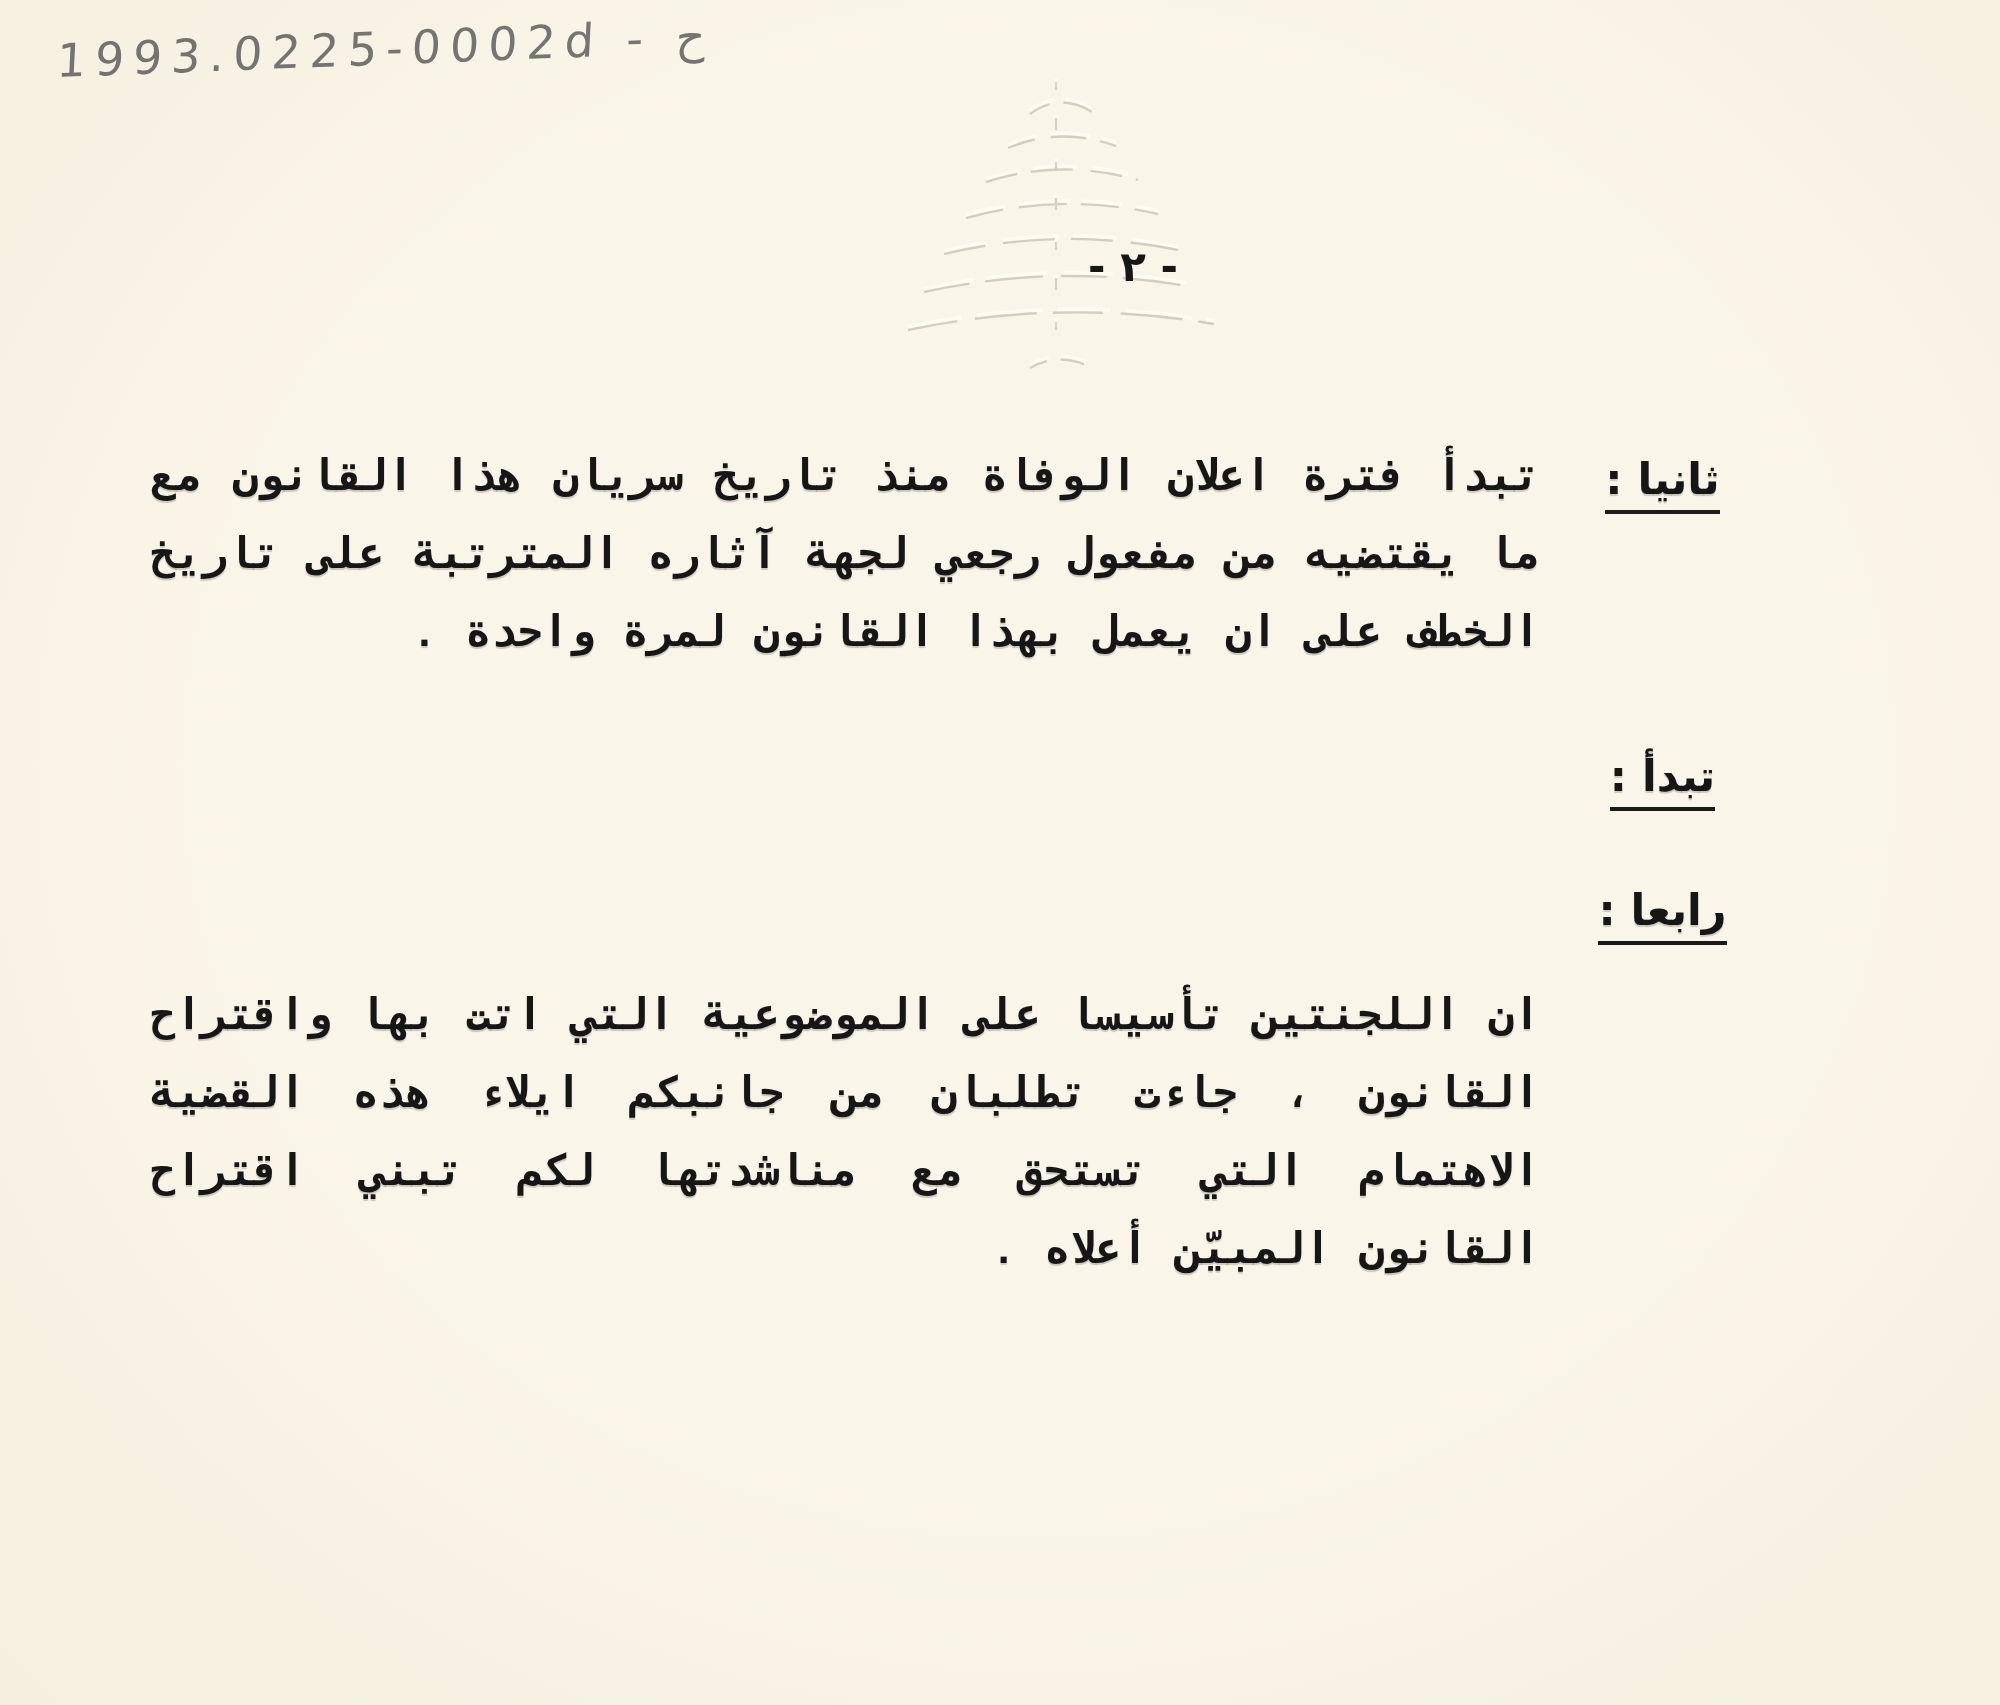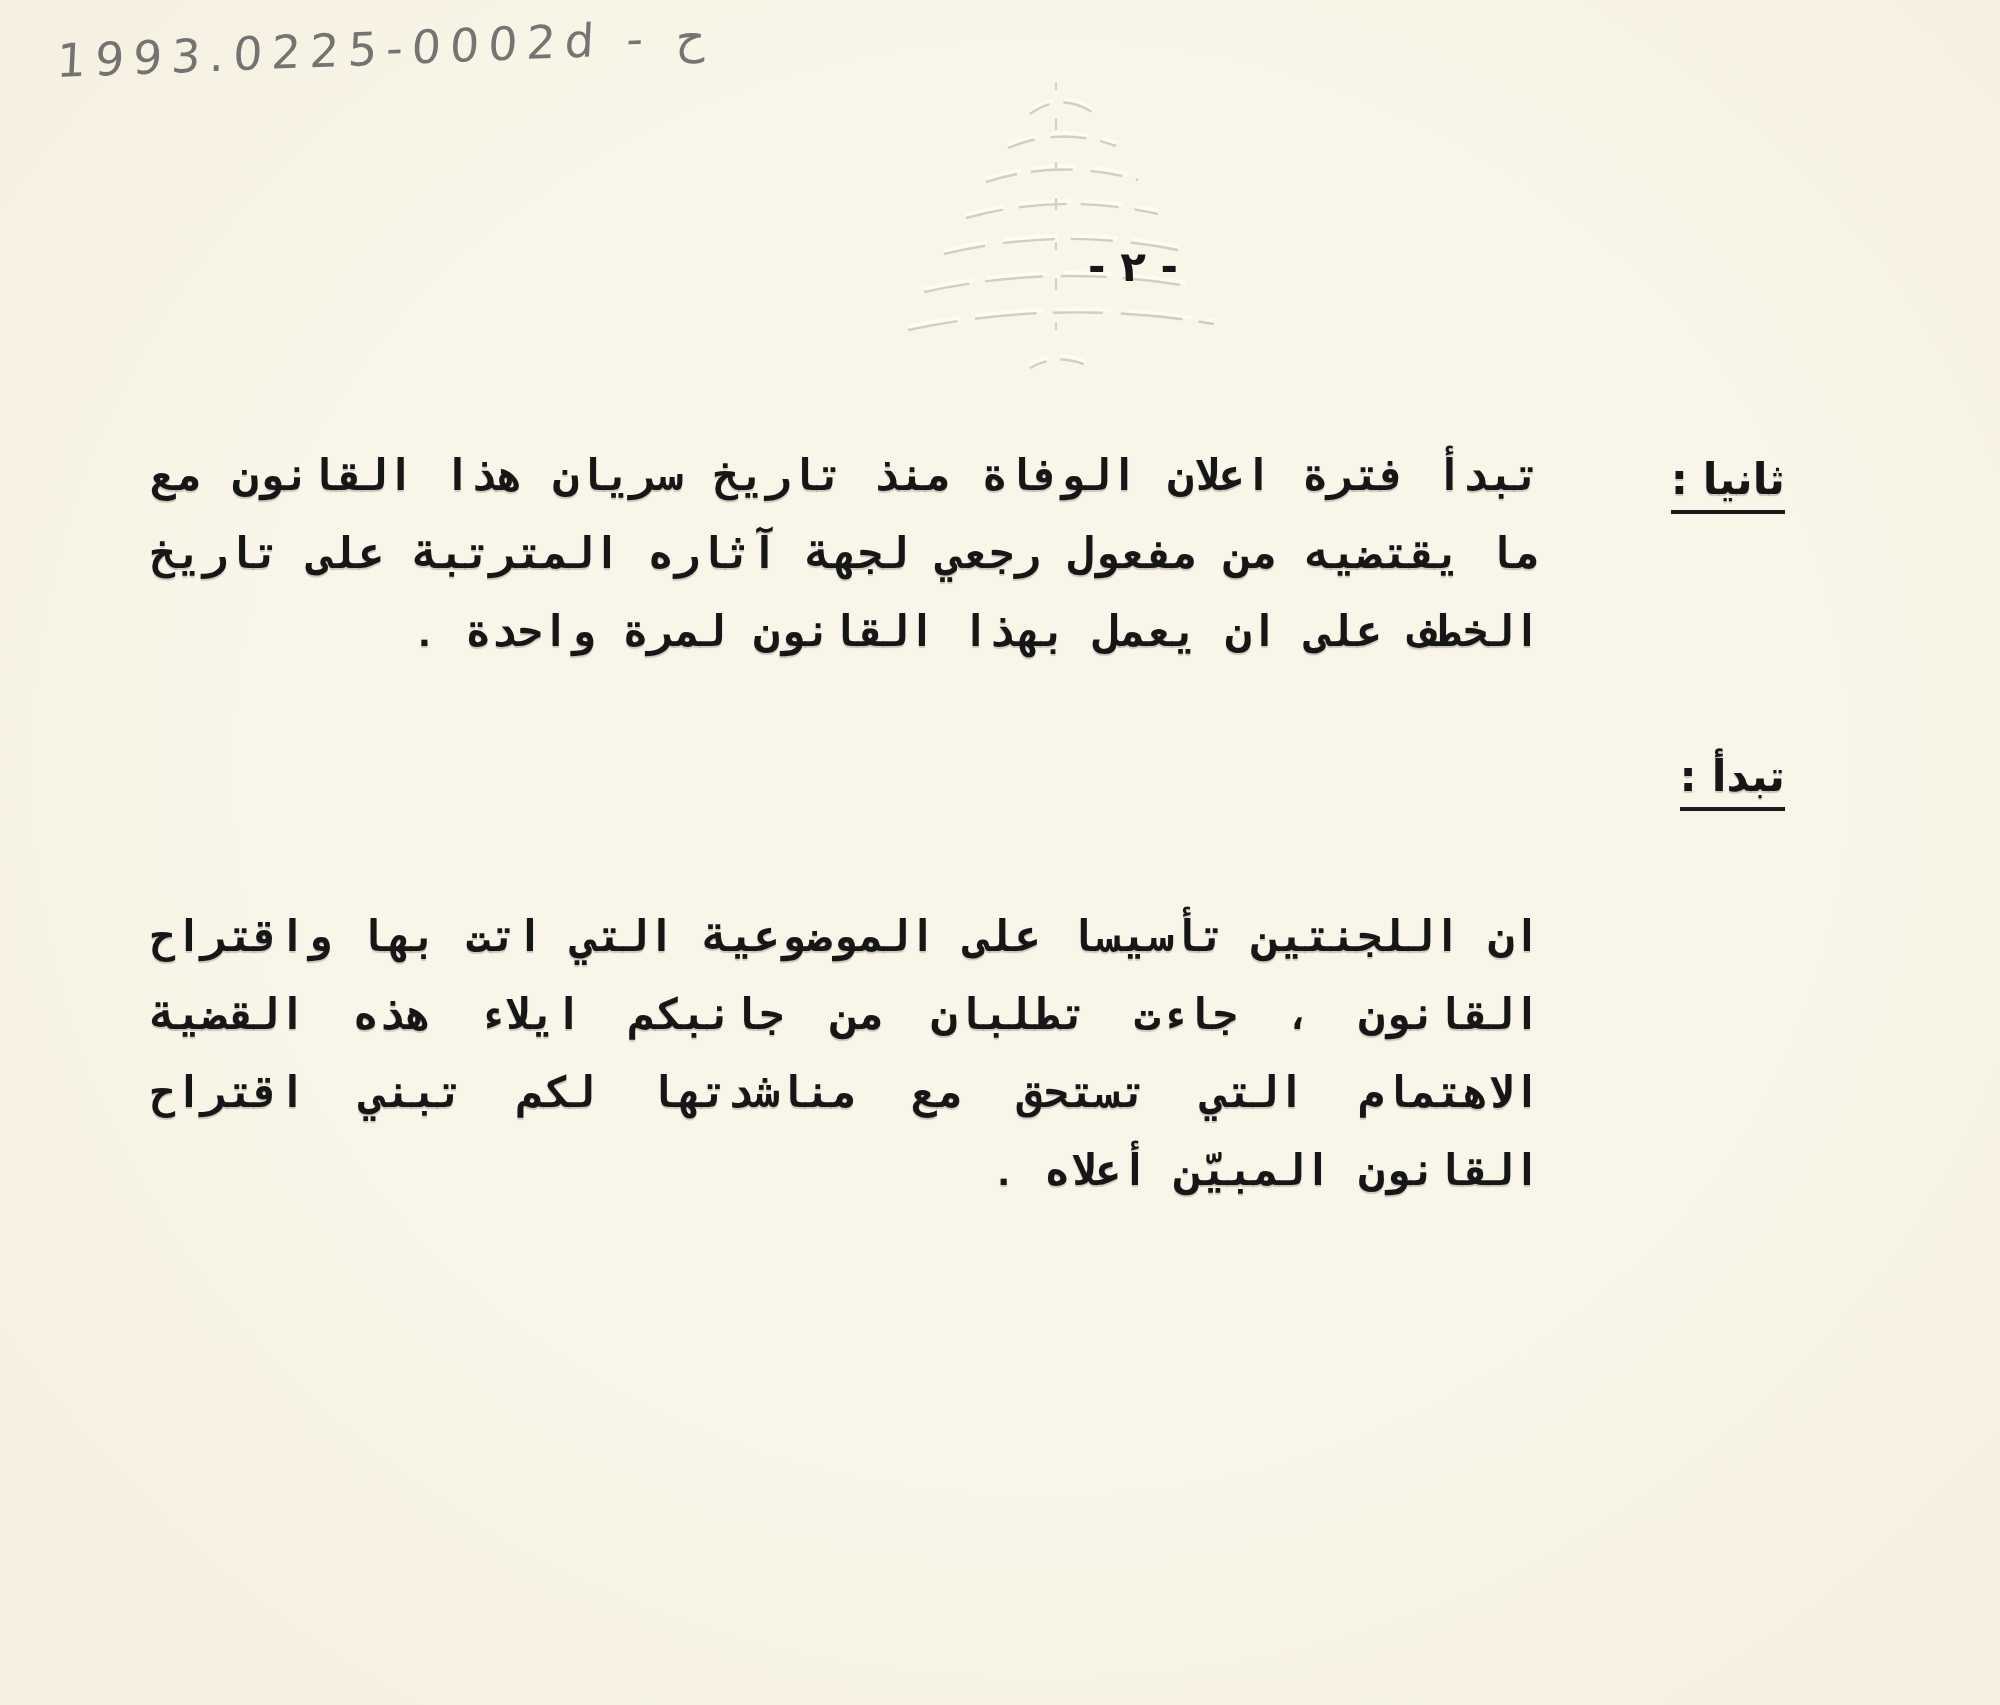--- a/index.html
+++ b/index.html
@@ -68,20 +68,21 @@
   .para + .para.gap-c { margin-top: 30px; }
 
   .para-label {
     flex: 0 0 245px;
     font-size: 43px;
     font-weight: bold;
     color: #161616;
     line-height: 78px;
     text-shadow: 0 2px 1px rgba(70,65,55,0.25);
     white-space: nowrap;
+    text-align: center;
   }
   .para-label .ul {
     display: inline-block;
     border-bottom: 4px solid #1a1a1a;
     padding-bottom: 2px;
     line-height: 58px;
   }
   .para-body {
     flex: 1 1 auto;
     font-size: 43px;
@@ -137,20 +138,21 @@
     <div class="para">
       <div class="para-label"><span class="ul">ثانيا :</span></div>
       <div class="para-body">تبدأ فترة اعلان الوفاة منذ تاريخ سريان هذا القانون مع ما يقتضيه من مفعول رجعي لجهة آثاره المترتبة على تاريخ الخطف على ان يعمل بهذا القانون لمرة واحدة .</div>
     </div>
 
     <div class="para gap-a">
       <div class="para-label"><span class="ul">تبدأ :</span></div>
     </div>
 
     <div class="para gap-b">
+      <div class="para-label"><span class="ul">رابعا :</span></div>
     </div>
 
     <div class="para gap-c">
       <div class="para-label"><span class="ul"></span></div>
       <div class="para-body">ان اللجنتين تأسيسا على الموضوعية التي اتت بها واقتراح القانون ، جاءت تطلبان من جانبكم ايلاء هذه القضية الاهتمام التي تستحق مع مناشدتها لكم تبني اقتراح القانون المبيّن أعلاه .</div>
     </div>
 
   </div>
 </div>
 

